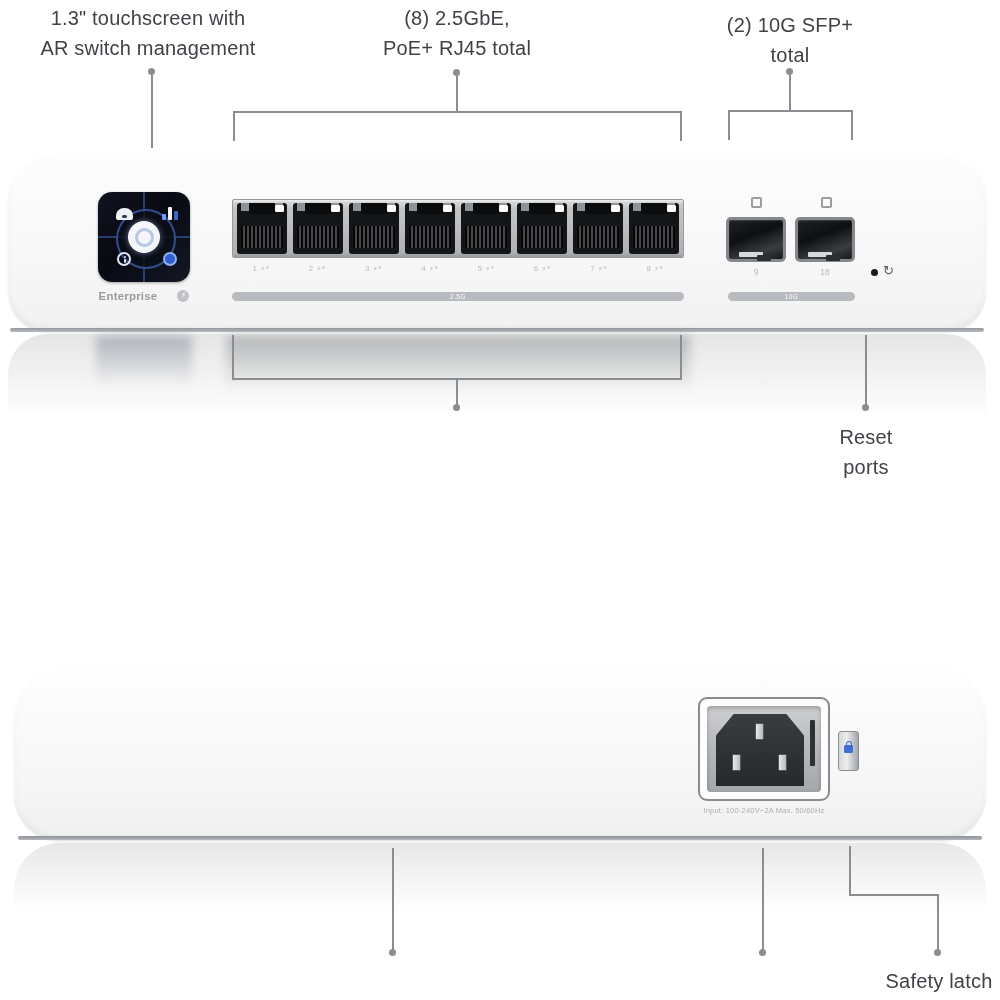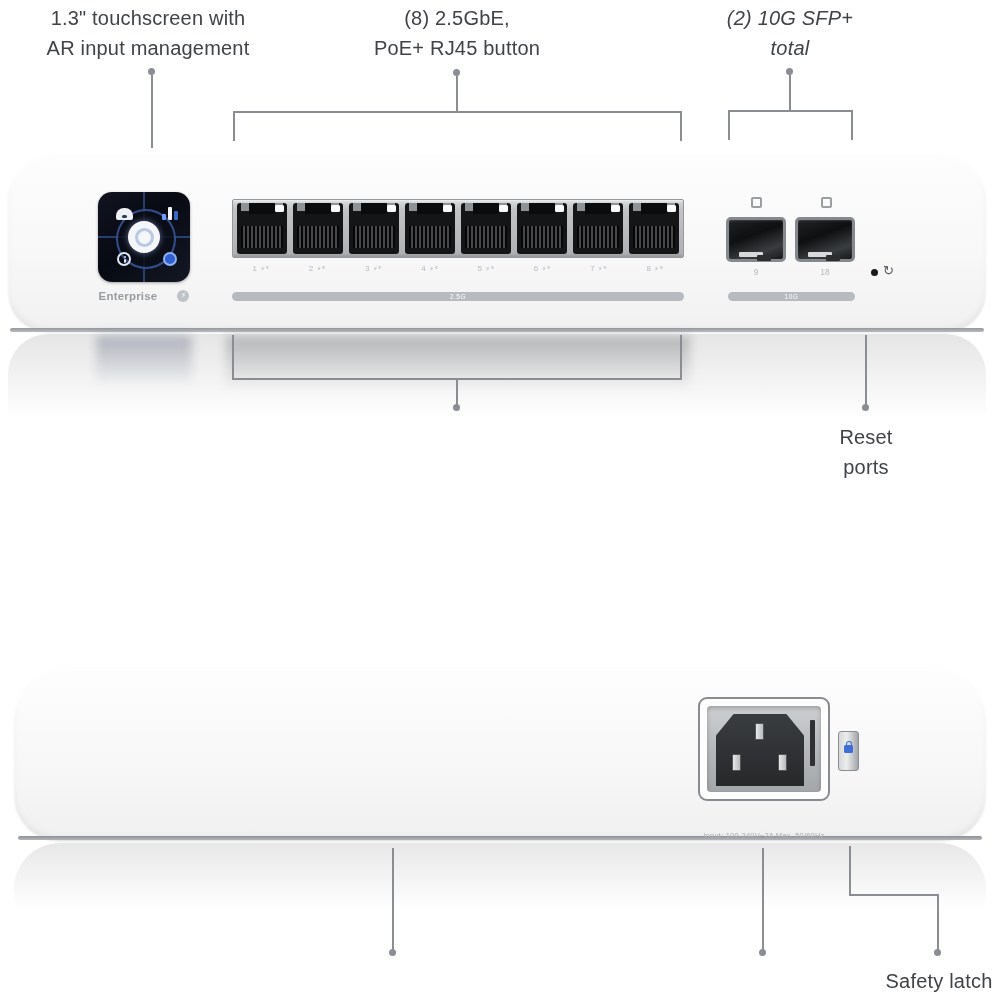--- a/index.html
+++ b/index.html
@@ -131,44 +131,44 @@
   .inlet-socket{
     position:absolute;left:9px;top:8px;width:88px;height:72px;
     background:linear-gradient(180deg,#3a3d40,#26282a);
     clip-path:polygon(20% 0,80% 0,100% 30%,100% 100%,0 100%,0 30%);
   }
   .inlet-pin{position:absolute;width:9px;height:17px;background:linear-gradient(90deg,#e7e8e9,#b9babc);border:1px solid #555;border-radius:1px;box-sizing:border-box;}
   .pin-top{left:39px;top:9px;}
   .pin-left{left:16px;top:40px;}
   .pin-right{left:62px;top:40px;}
   .inlet-slot{position:absolute;right:6px;top:14px;width:5px;height:46px;background:#2e3033;border-radius:1px;}
-  .inlet-rating{position:absolute;left:684px;top:806px;width:160px;text-align:center;font-size:7.5px;color:#a9adb2;letter-spacing:.2px;margin-top:25px;}
+  .inlet-rating{position:absolute;left:684px;top:806px;width:160px;text-align:center;font-size:7.5px;color:#a9adb2;letter-spacing:.2px;}
   
   .latch{
     position:absolute;left:838px;top:731px;width:21px;height:40px;box-sizing:border-box;border-radius:3px;
     background:linear-gradient(90deg,#d5d7d9 0%,#eceded 40%,#a2a6aa 100%);
     border:1px solid #8a8e93;
   }
   .lock-icon{position:absolute;left:5px;top:13px;width:9px;height:8px;background:#3d6fd6;border-radius:1.5px;}
   .lock-icon::before{content:"";position:absolute;left:1.5px;top:-4px;width:6px;height:6px;border:1.5px solid #3d6fd6;border-bottom:none;border-radius:4px 4px 0 0;box-sizing:border-box;}
 </style>
 </head>
 <body>
 
 <div class="canvas">
 
   <div class="ann" style="left:0px;top:3px;width:296px;">
     <div>1.3" touchscreen with</div>
-    <div>AR input management</div>
+    <div>AR switch management</div>
   </div>
   <div class="ann" style="left:307px;top:3px;width:300px;text-align:center;">
     <div>(8) 2.5GbE,</div>
-    <div>PoE+ RJ45 button</div>
-  </div>
-  <div class="ann" style="left:690px;top:3px;width:200px;font-style:italic;">
+    <div>PoE+ RJ45 total</div>
+  </div>
+  <div class="ann" style="left:690px;top:10px;width:200px;">
     <div>(2) 10G SFP+</div>
     <div>total</div>
   </div>
 
   <div class="cdot" style="left:148px;top:68px;"></div>
   <div class="cline" style="left:151px;top:75px;width:2px;height:73px;"></div>
 
   <div class="cdot" style="left:453px;top:69px;"></div>
   <div class="cline" style="left:456px;top:76px;width:2px;height:35px;"></div>
   <div class="bracket-down" style="left:233px;top:111px;width:449px;height:30px;"></div>

